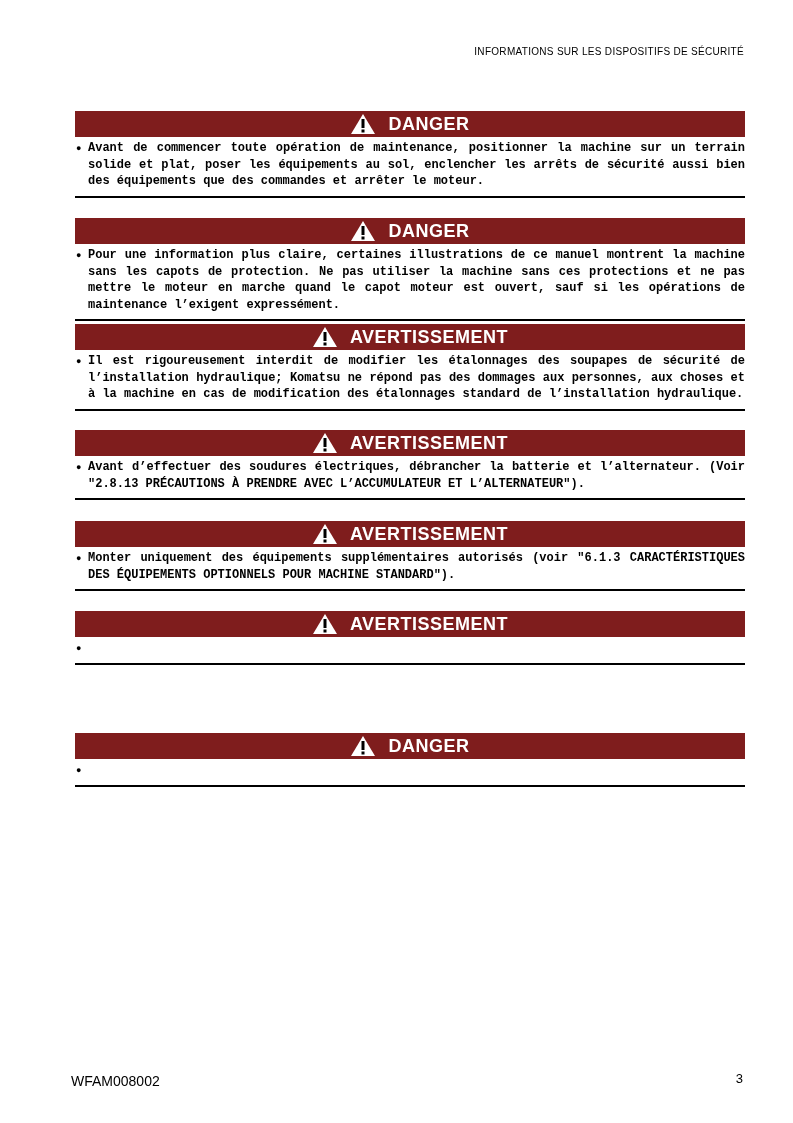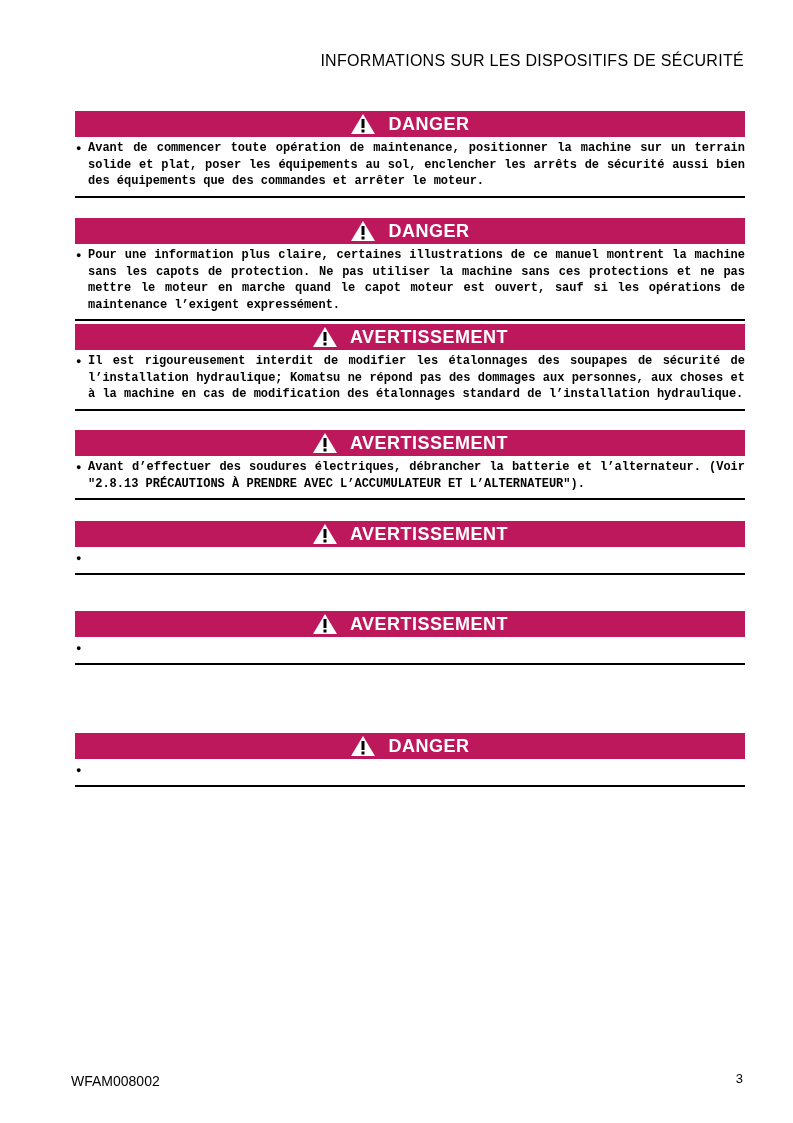--- a/index.html
+++ b/index.html
@@ -1,20 +1,20 @@
 <!DOCTYPE html>
 <html><head>
 <meta charset="utf-8">
 <style>
   html, body { margin: 0; padding: 0; background: #ffffff; }
   body { width: 793px; height: 1123px; position: relative; overflow: hidden;
          font-family: "Liberation Sans", sans-serif; color: #000; }
-  .header { position: absolute; top: 52px; right: 49px; font-size: 16px; letter-spacing: 0.3px; text-align: right; }
+  .header { position: absolute; top: 46px; right: 49px; font-size: 10px; letter-spacing: 0.3px; text-align: right; }
   .block { position: absolute; left: 75px; width: 670px; }
-  .banner { height: 26px; background: #be185d; color: #fff; display: flex; align-items: center; justify-content: center;
+  .banner { height: 26px; background: #7f1d1d; color: #fff; display: flex; align-items: center; justify-content: center;
             font-weight: bold; font-size: 18px; letter-spacing: 0.5px; }
   .banner .icon { width: 26px; height: 22px; margin-right: 12px; display: inline-block; }
   .body { display: flex; padding-top: 3px; font-family: "Liberation Sans", sans-serif; font-weight: bold;
           font-size: 12px; line-height: 16.5px; font-stretch: condensed; }
   .bullet { width: 12px; flex: none; font-size: 9px; padding-left: 1px; line-height: 17px; }
   .text { flex: 1; text-align: justify; transform-origin: left top; }
   .text p { margin: 0; font-family: Liberation Mono, monospace; }
   .rule { height: 2px; background: #000; margin-top: 6px; }
   .footer-code { position: absolute; left: 71px; top: 1073px; font-size: 14px; }
   .footer-page { position: absolute; right: 50px; top: 1071px; font-size: 13px; }
@@ -97,20 +97,23 @@
     <div class="banner">
       <svg class="icon" viewBox="0 0 26 22">
         <polygon points="13,1 25,21 1,21" fill="#fff"></polygon>
         <rect x="11.5" y="6" width="3" height="9" fill="#000"></rect>
         <rect x="11.5" y="16.5" width="3" height="3" fill="#000"></rect>
       </svg>
       <span class="lvl">AVERTISSEMENT</span>
     </div>
     <div class="body">
       <span class="bullet">●</span>
+      <div class="text">
+          <p>Monter uniquement des équipements supplémentaires autorisés (voir "6.1.3 CARACTÉRISTIQUES DES ÉQUIPEMENTS OPTIONNELS POUR MACHINE STANDARD").</p>
+        </div>
     </div>
     <div class="rule"></div>
   </div>
     <div class="block" style="top: 611px;">
     <div class="banner">
       <svg class="icon" viewBox="0 0 26 22">
         <polygon points="13,1 25,21 1,21" fill="#fff"></polygon>
         <rect x="11.5" y="6" width="3" height="9" fill="#000"></rect>
         <rect x="11.5" y="16.5" width="3" height="3" fill="#000"></rect>
       </svg>

